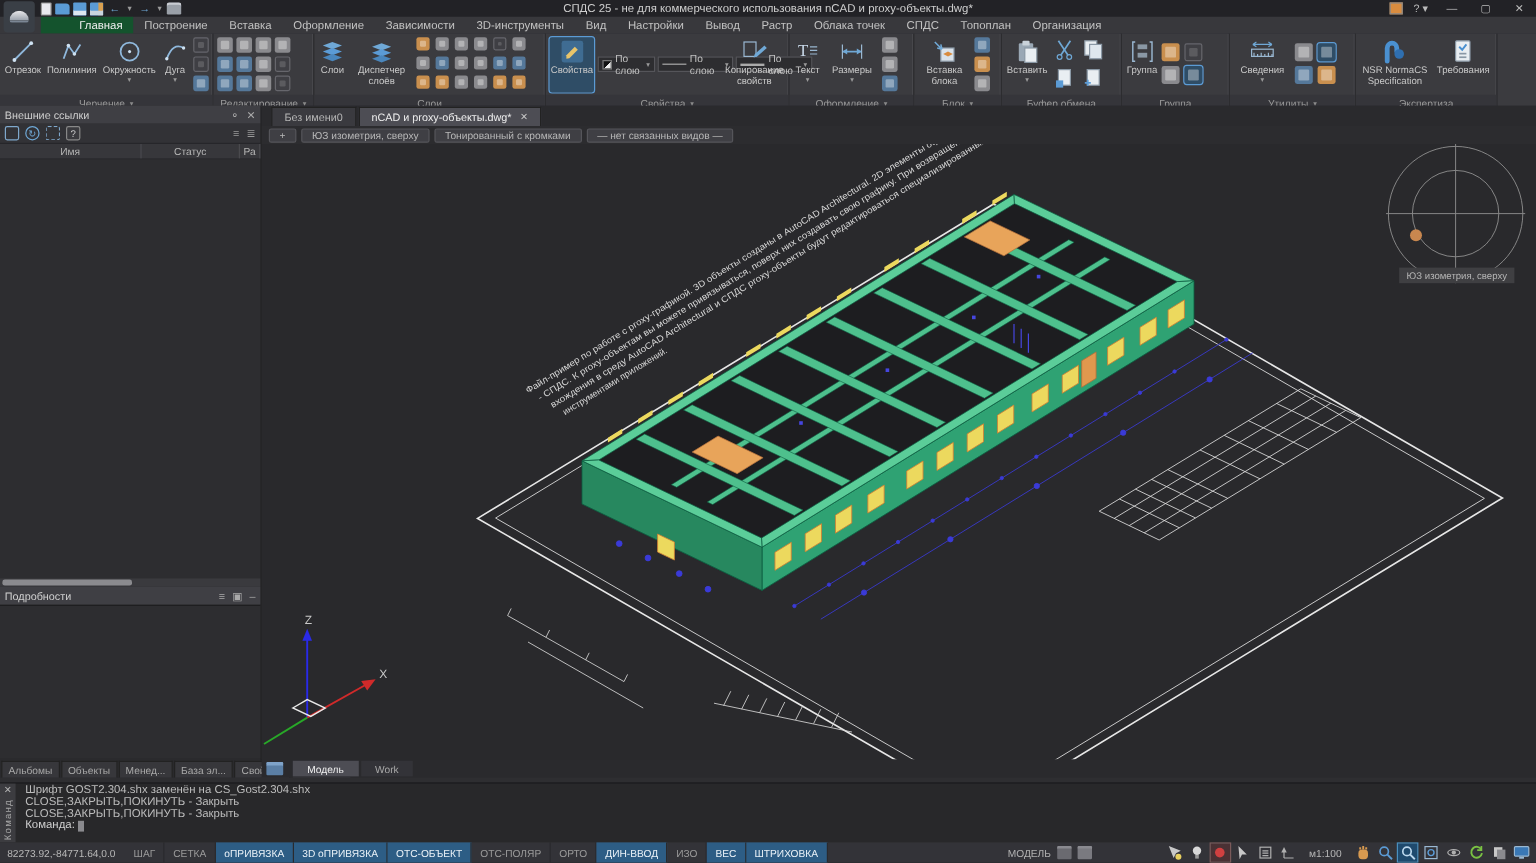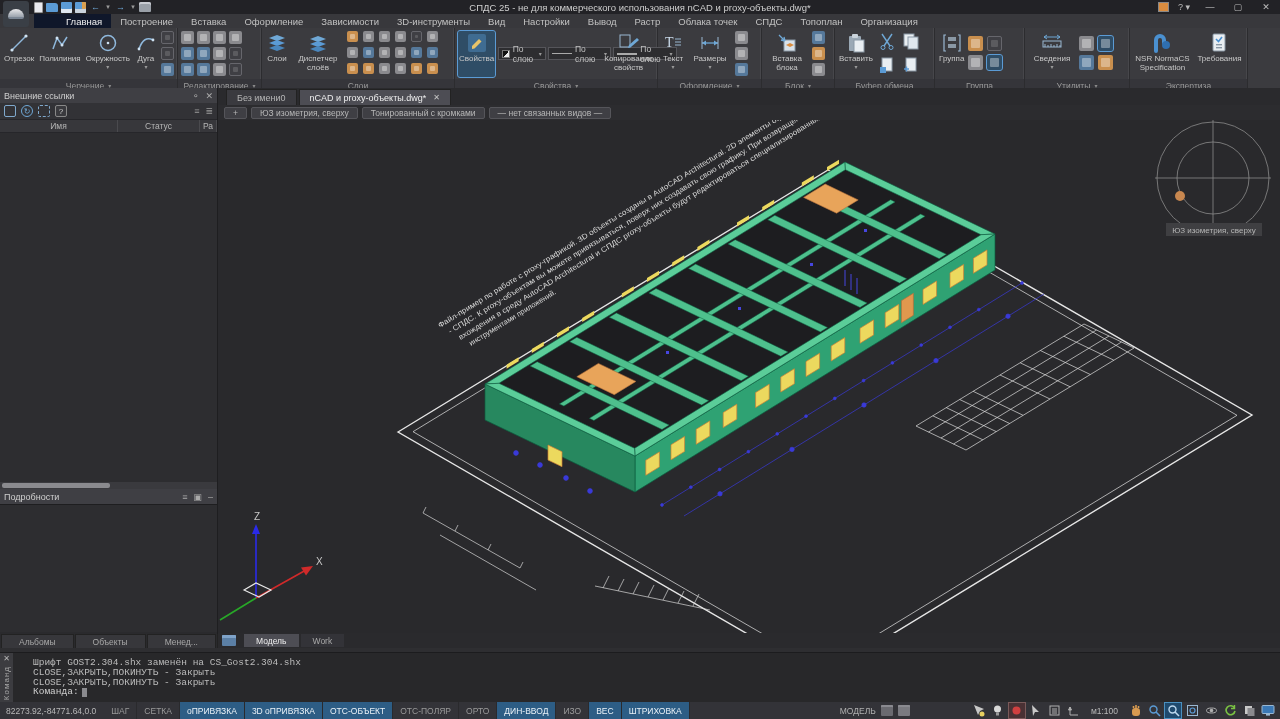--- a/index.html
+++ b/index.html
@@ -23,21 +23,21 @@
   .win-title { position:absolute; left:0; right:0; text-align:center; font-size:9.5px; color:#cfcfcf; pointer-events:none; }
   .win-ctrls { margin-left:auto; display:flex; align-items:center; height:14px; }
   .wc { width:28px; height:14px; display:flex; align-items:center; justify-content:center; color:#bcbcbc; font-size:9px; }
   .wc.swatch { width:18px; } .wc.swatch i { width:11px; height:10px; background:#d98c3f; border:1px solid #888; display:block; }
   .wc.help { width:24px; }
 
   
   .menubar { position:absolute; top:14px; left:0; width:1280px; height:14px; background:#38383c; display:flex; align-items:stretch; }
   .menu-tabs { display:flex; margin-left:34px; }
   .menu-tab { padding:0 9px; display:flex; align-items:center; font-size:9.5px; color:#c2c2c2; cursor:default; }
-  .menu-tab.active { background:#0f172a; color:#f0f0f0;padding-left:32px; }
+  .menu-tab.active { background:#14532d; color:#f0f0f0;padding-left:32px; }
 
   
   .ribbon { position:absolute; top:28px; left:0; width:1280px; height:64px; background:#3b3b3f; display:flex; }
   .rgroup { display:flex; flex-direction:column; border-right:1px solid #2c2c2f; box-shadow:inset -1px 0 0 #47474b; }
   .rg-body { flex:1; display:flex; align-items:center; padding:2px 3px; gap:3px; }
   .rg-label { height:13px; background:#35353a; color:#9a9a9a; font-size:8.5px; display:flex; align-items:center; justify-content:center; gap:4px; }
   .rg-label .dd { font-size:6px; color:#8a8a8a; }
   .bigbtn { display:flex; flex-direction:column; align-items:center; justify-content:flex-start; height:46px; padding:1px 1px; border-radius:2px; color:#c8c8c8; font-size:8px; text-align:center; line-height:9px; }
   .bigbtn .bicon { width:22px; height:22px; display:flex; align-items:center; justify-content:center; }
   .bigbtn .caret { font-size:6px; color:#9a9a9a; }
@@ -67,21 +67,21 @@
   .xt-ic.round { border-radius:50%; border-color:#6fa8d6; color:#6fa8d6; font-size:8px; display:flex;align-items:center;justify-content:center; }
   .xt-ic.dark { border-color:#888; background:#3a3a3e; color:#ccc; display:flex;align-items:center;justify-content:center; font-size:8px;}
   .xt-right { margin-left:auto; display:flex; gap:6px; color:#9a9a9a; font-size:9px; }
   .xref-cols { height:13px; background:#37373b; display:flex; font-size:8.5px; color:#b5b5b5; border-bottom:1px solid #26262a;text-align:right; }
   .xref-cols .c { border-right:1px solid #4a4a4e; display:flex; align-items:center; justify-content:center; }
   .xref-list { flex:1; background:#2d2d30; }
   .xref-scroll { height:7px; background:#3a3a3e; position:relative; }
   .xref-scroll .thumb { position:absolute; left:2px; top:1px; width:108px; height:5px; background:#8a8a8e; border-radius:2px; }
   .details-area { height:128px; background:#2d2d30; border-top:1px solid #1e1e20; }
   .xref-tabs { height:16px; background:#2a2a2d; display:flex; align-items:flex-end; gap:1px; padding:0 1px; }
-  .xref-tab { flex:0 0 auto; padding:1px 17px; height:14px; background:#37373b; color:#a8a8a8; font-size:8.5px; display:flex; align-items:center; border:1px solid #222; border-bottom:none; }
+  .xref-tab { flex:0 0 auto; padding:1px 5px; height:14px; background:#37373b; color:#a8a8a8; font-size:8.5px; display:flex; align-items:center; border:1px solid #222; border-bottom:none; }
   .xref-tab.active { background:#4a4a50; color:#e4e4e4; }
 
   
   .docarea { position:absolute; left:218px; top:0; right:0; height:560px; display:flex; flex-direction:column; }
   .doctabs { height:17px; background:#2a2a2d; display:flex; align-items:flex-end; gap:2px; padding-left:8px; }
   .doctab { height:16px; padding:0 10px; display:flex; align-items:center; gap:7px; font-size:9px; background:#3a3a3f; color:#b5b5b5; border:1px solid #222; border-bottom:none; }
   .doctab.active { background:#4d4d54; color:#efefef; }
   .doctab .x { color:#c8c8c8; font-size:8px; }
   .viewbar { height:15px; background:#2c2c2f; display:flex; align-items:center; gap:4px; padding-left:6px; }
   .vbtn { height:12px; padding:0 8px; background:#3f3f44; border:1px solid #55555a; color:#b8b8b8; font-size:8.5px; display:flex; align-items:center; border-radius:2px; }
@@ -91,21 +91,21 @@
   .mt-ic { width:14px; height:11px; background:#5b7fa5; border-radius:1px; margin-right:6px; box-shadow:inset 0 3px 0 #7fa3c9; }
   .mtab { height:13px; padding:0 12px; display:flex; align-items:center; font-size:8.5px; color:#a8a8a8; background:#333338; }
   .mtab.active { background:#4d4d54; color:#efefef; }
 
   
   .cmd { position:absolute; top:652px; left:0; width:1280px; height:50px; background:#28282a; border-top:1px solid #1c1c1e; display:flex; }
   .cmd-strip { width:13px; background:#3c3c40; display:flex; flex-direction:column; align-items:center; padding:2px 0; gap:3px; }
   .cmd-strip .x { color:#b5b5b5; font-size:8px; line-height:8px; }
   .cmd-strip .vlabel { writing-mode:vertical-rl; transform:rotate(180deg); font-size:8px; color:#a8a8a8; letter-spacing:1px; }
   .cmd-strip .pin { width:7px; height:7px; border:1px solid #9a9a9a; border-radius:50%; }
-  .cmd-body { flex:1; font-family:Liberation Mono, monospace; font-size:9.5px; color:#bcbcbc; padding:1px 20px; display:flex; flex-direction:column; justify-content:center; line-height:9.8px; }
+  .cmd-body { flex:1; font-family:Liberation Sans, sans-serif; font-size:9.5px; color:#bcbcbc; padding:1px 8px; display:flex; flex-direction:column; justify-content:flex-start; line-height:9.8px; }
   .cmd-prompt { display:flex; align-items:center; color:#d0d0d0; }
   .cmd-caret { display:inline-block; width:5px; height:9px; background:#8a8a8e; margin-left:3px; }
 
   
   .statusbar { position:absolute; top:702px; left:0; width:1280px; height:17px; background:#333338; display:flex; align-items:center; font-size:8.5px; color:#a8a8a8; }
   .sb-coords { padding:0 8px 0 6px; color:#b8b8b8; white-space:nowrap; }
   .sb-toggles { display:flex; height:17px; }
   .sb-toggle { border:none; background:transparent; color:#9a9a9a; font-size:8.5px; padding:0 7px; height:17px; font-family:inherit; border-right:1px solid #2a2a2d; }
   .sb-toggle.active { background:#2d5d85; color:#eaf2f8; }
   .sb-mode { margin-left:150px; display:flex; align-items:center; gap:5px; color:#b0b0b0; }

